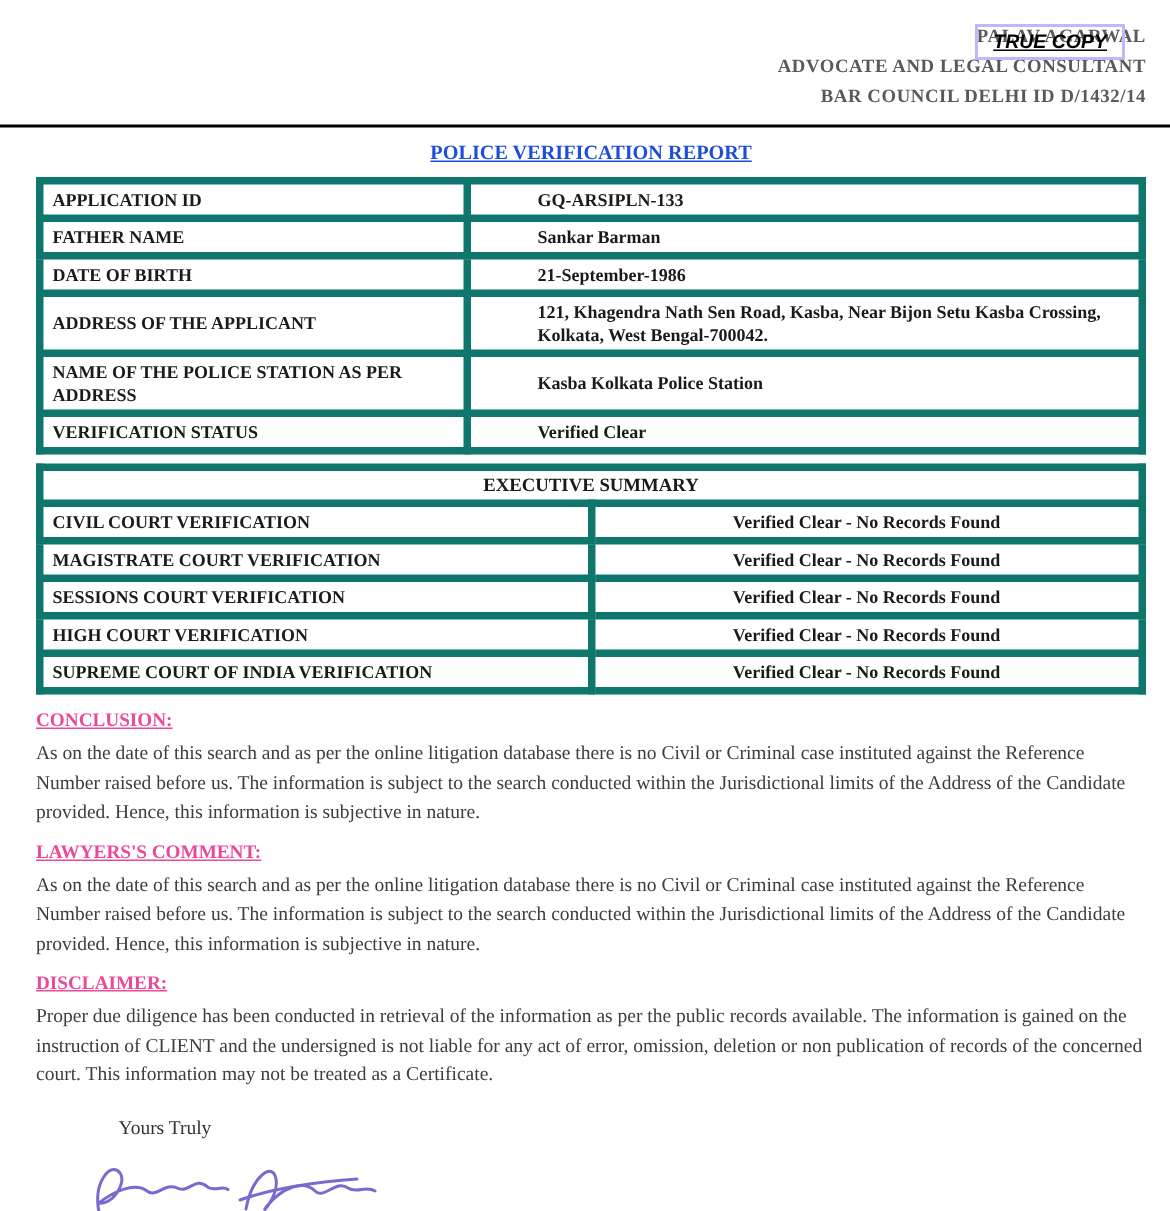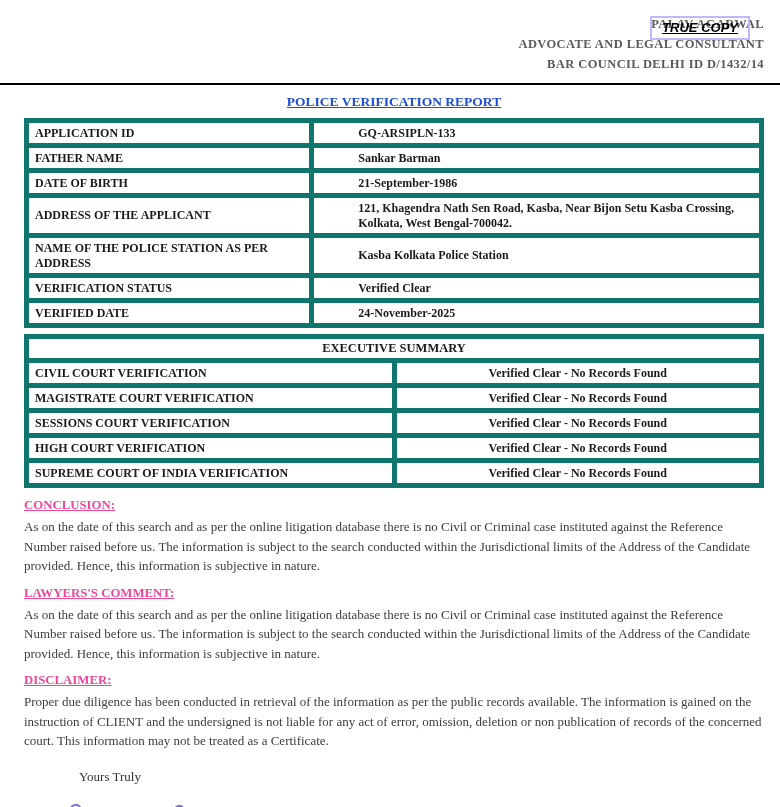--- a/index.html
+++ b/index.html
@@ -72,24 +72,20 @@
         <td class="value-col">121, Khagendra Nath Sen Road, Kasba, Near Bijon Setu Kasba Crossing, Kolkata, West Bengal-700042.</td>
       </tr>
       <tr>
         <td class="label-col">NAME OF THE POLICE STATION AS PER ADDRESS</td>
         <td class="value-col">Kasba Kolkata Police Station</td>
       </tr>
       <tr>
         <td class="label-col">VERIFICATION STATUS</td>
         <td class="value-col">Verified Clear</td>
       </tr>
-      <tr>
-        <td class="label-col">VERIFIED DATE</td>
-        <td class="value-col">24-November-2025</td>
-      </tr>
     </tbody>
   </table>
 
   <table class="exec-table">
     <tbody>
       <tr>
         <td class="exec-title" colspan="2">EXECUTIVE SUMMARY</td>
       </tr>
       <tr>
         <td class="label-col">CIVIL COURT VERIFICATION</td>

